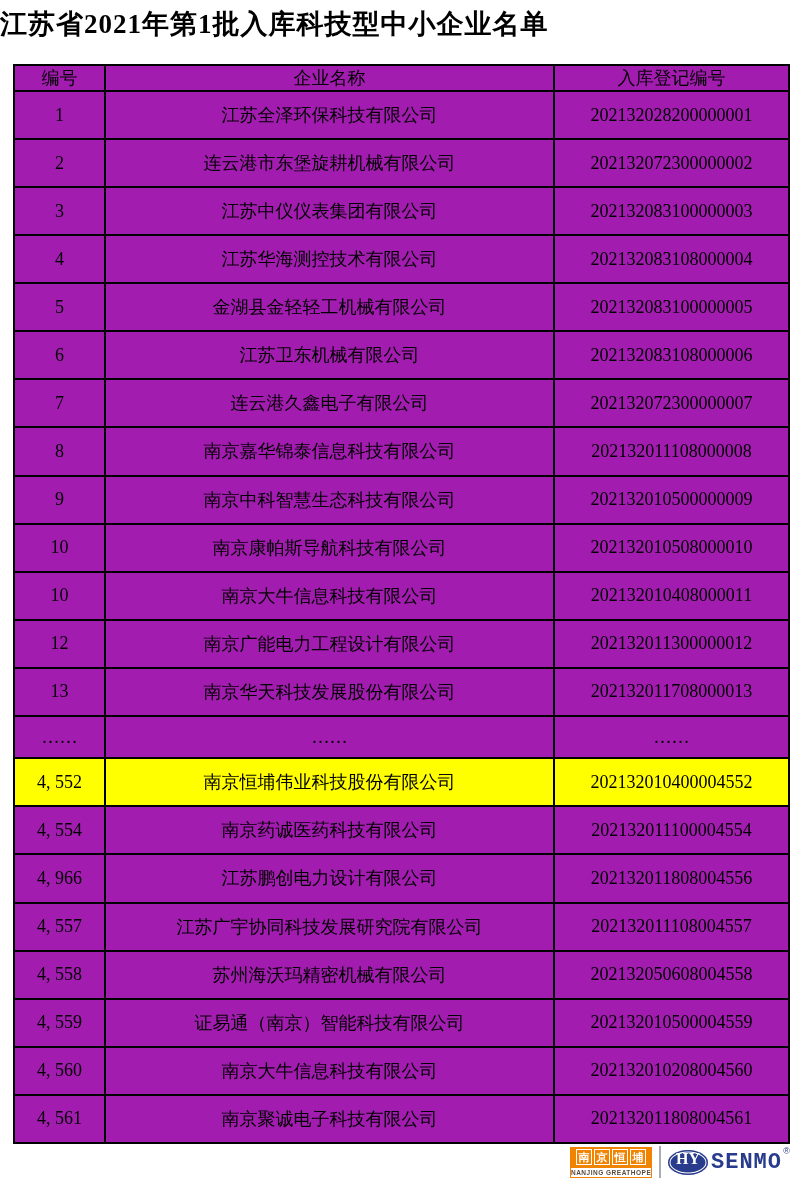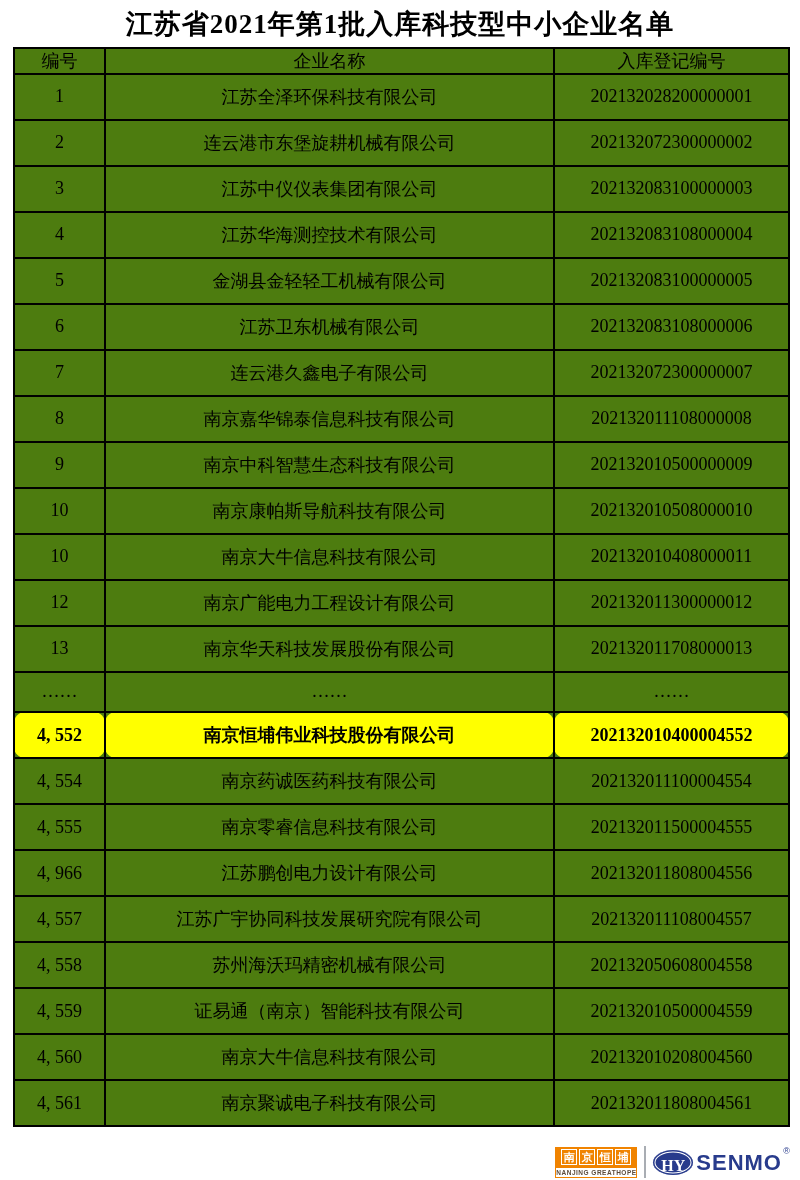--- a/index.html
+++ b/index.html
@@ -8,50 +8,48 @@
     width: 800px; height: 1180px;
     position: relative;
     font-family: "Liberation Serif", "DejaVu Serif", serif;
     color: #000;
     overflow: hidden;
   }
 
   .page-title {
     position: absolute;
     top: 6px; left: 0; width: 800px;
-    text-align: center;
     font-size: 27px;
     font-weight: bold;
     letter-spacing: 1px;
     font-family: "Liberation Serif", "DejaVu Serif", serif;
   }
 
   table.company-table {
     position: absolute;
-    top: 47px; left: 13px;
+    top: 64px; left: 13px;
     width: 775px; height: 1080px;
     border-collapse: collapse;
     table-layout: fixed;
-    background: #4d7c0f;
+    background: #a21caf;
   }
   table.company-table th,
   table.company-table td {
     border: 2px solid #000;
     text-align: center;
     vertical-align: middle;
     font-size: 18px;
     font-weight: normal;
     padding: 0 4px;
     overflow: hidden;
     white-space: nowrap;
   }
   table.company-table tr.highlight td {
     background: var(--hl, #FFFF00);
-    font-weight: bold;
-    border-radius: 11px;
+    font-weight: normal;
   }
 
   .footer-logos {
     position: absolute;
     top: 1146px; right: 10px;
     display: flex;
     align-items: center;
     gap: 7px;
     height: 32px;
   }
@@ -107,34 +105,34 @@
     display: flex;
     align-items: center;
     position: relative;
     padding-right: 8px;
   }
   .logo-hysenmo .hy-ellipse {
     width: 40px; height: 25px;
     background: var(--brand-navy, #283B8C);
     border-radius: 50%;
     display: flex;
-    align-items: flex-end;
+    align-items: flex-start;
     justify-content: center;
     box-shadow: inset 0 0 0 1.5px var(--brand-navy, #283B8C), inset 0 0 0 2.5px #fff;
   }
   .logo-hysenmo .hy-text {
     color: #fff;
     font-family: "Liberation Serif", "DejaVu Serif", serif;
     font-weight: bold;
     font-size: 16px;
     letter-spacing: 0px;
   }
   .logo-hysenmo .senmo-text {
     color: var(--brand-navy, #283B8C);
-    font-family: Liberation Sans, sans-serif;
+    font-family: Liberation Mono, monospace;
     font-weight: bold;
     font-size: 22px;
     letter-spacing: 1px;
     margin-left: 3px;
     line-height: 25px;
   }
   .logo-hysenmo .reg-mark {
     position: absolute;
     top: -4px; right: 0;
     color: var(--brand-navy, #283B8C);
@@ -233,25 +231,20 @@
   </tr>
       <tr class="highlight">
     <td>4, 552</td>
     <td>南京恒埔伟业科技股份有限公司</td>
     <td>202132010400004552</td>
   </tr>
       <tr>
     <td>4, 554</td>
     <td>南京药诚医药科技有限公司</td>
     <td>202132011100004554</td>
-  </tr>
-      <tr>
-    <td>4, 555</td>
-    <td>南京零睿信息科技有限公司</td>
-    <td>202132011500004555</td>
   </tr>
       <tr>
     <td>4, 966</td>
     <td>江苏鹏创电力设计有限公司</td>
     <td>202132011808004556</td>
   </tr>
       <tr>
     <td>4, 557</td>
     <td>江苏广宇协同科技发展研究院有限公司</td>
     <td>202132011108004557</td>

